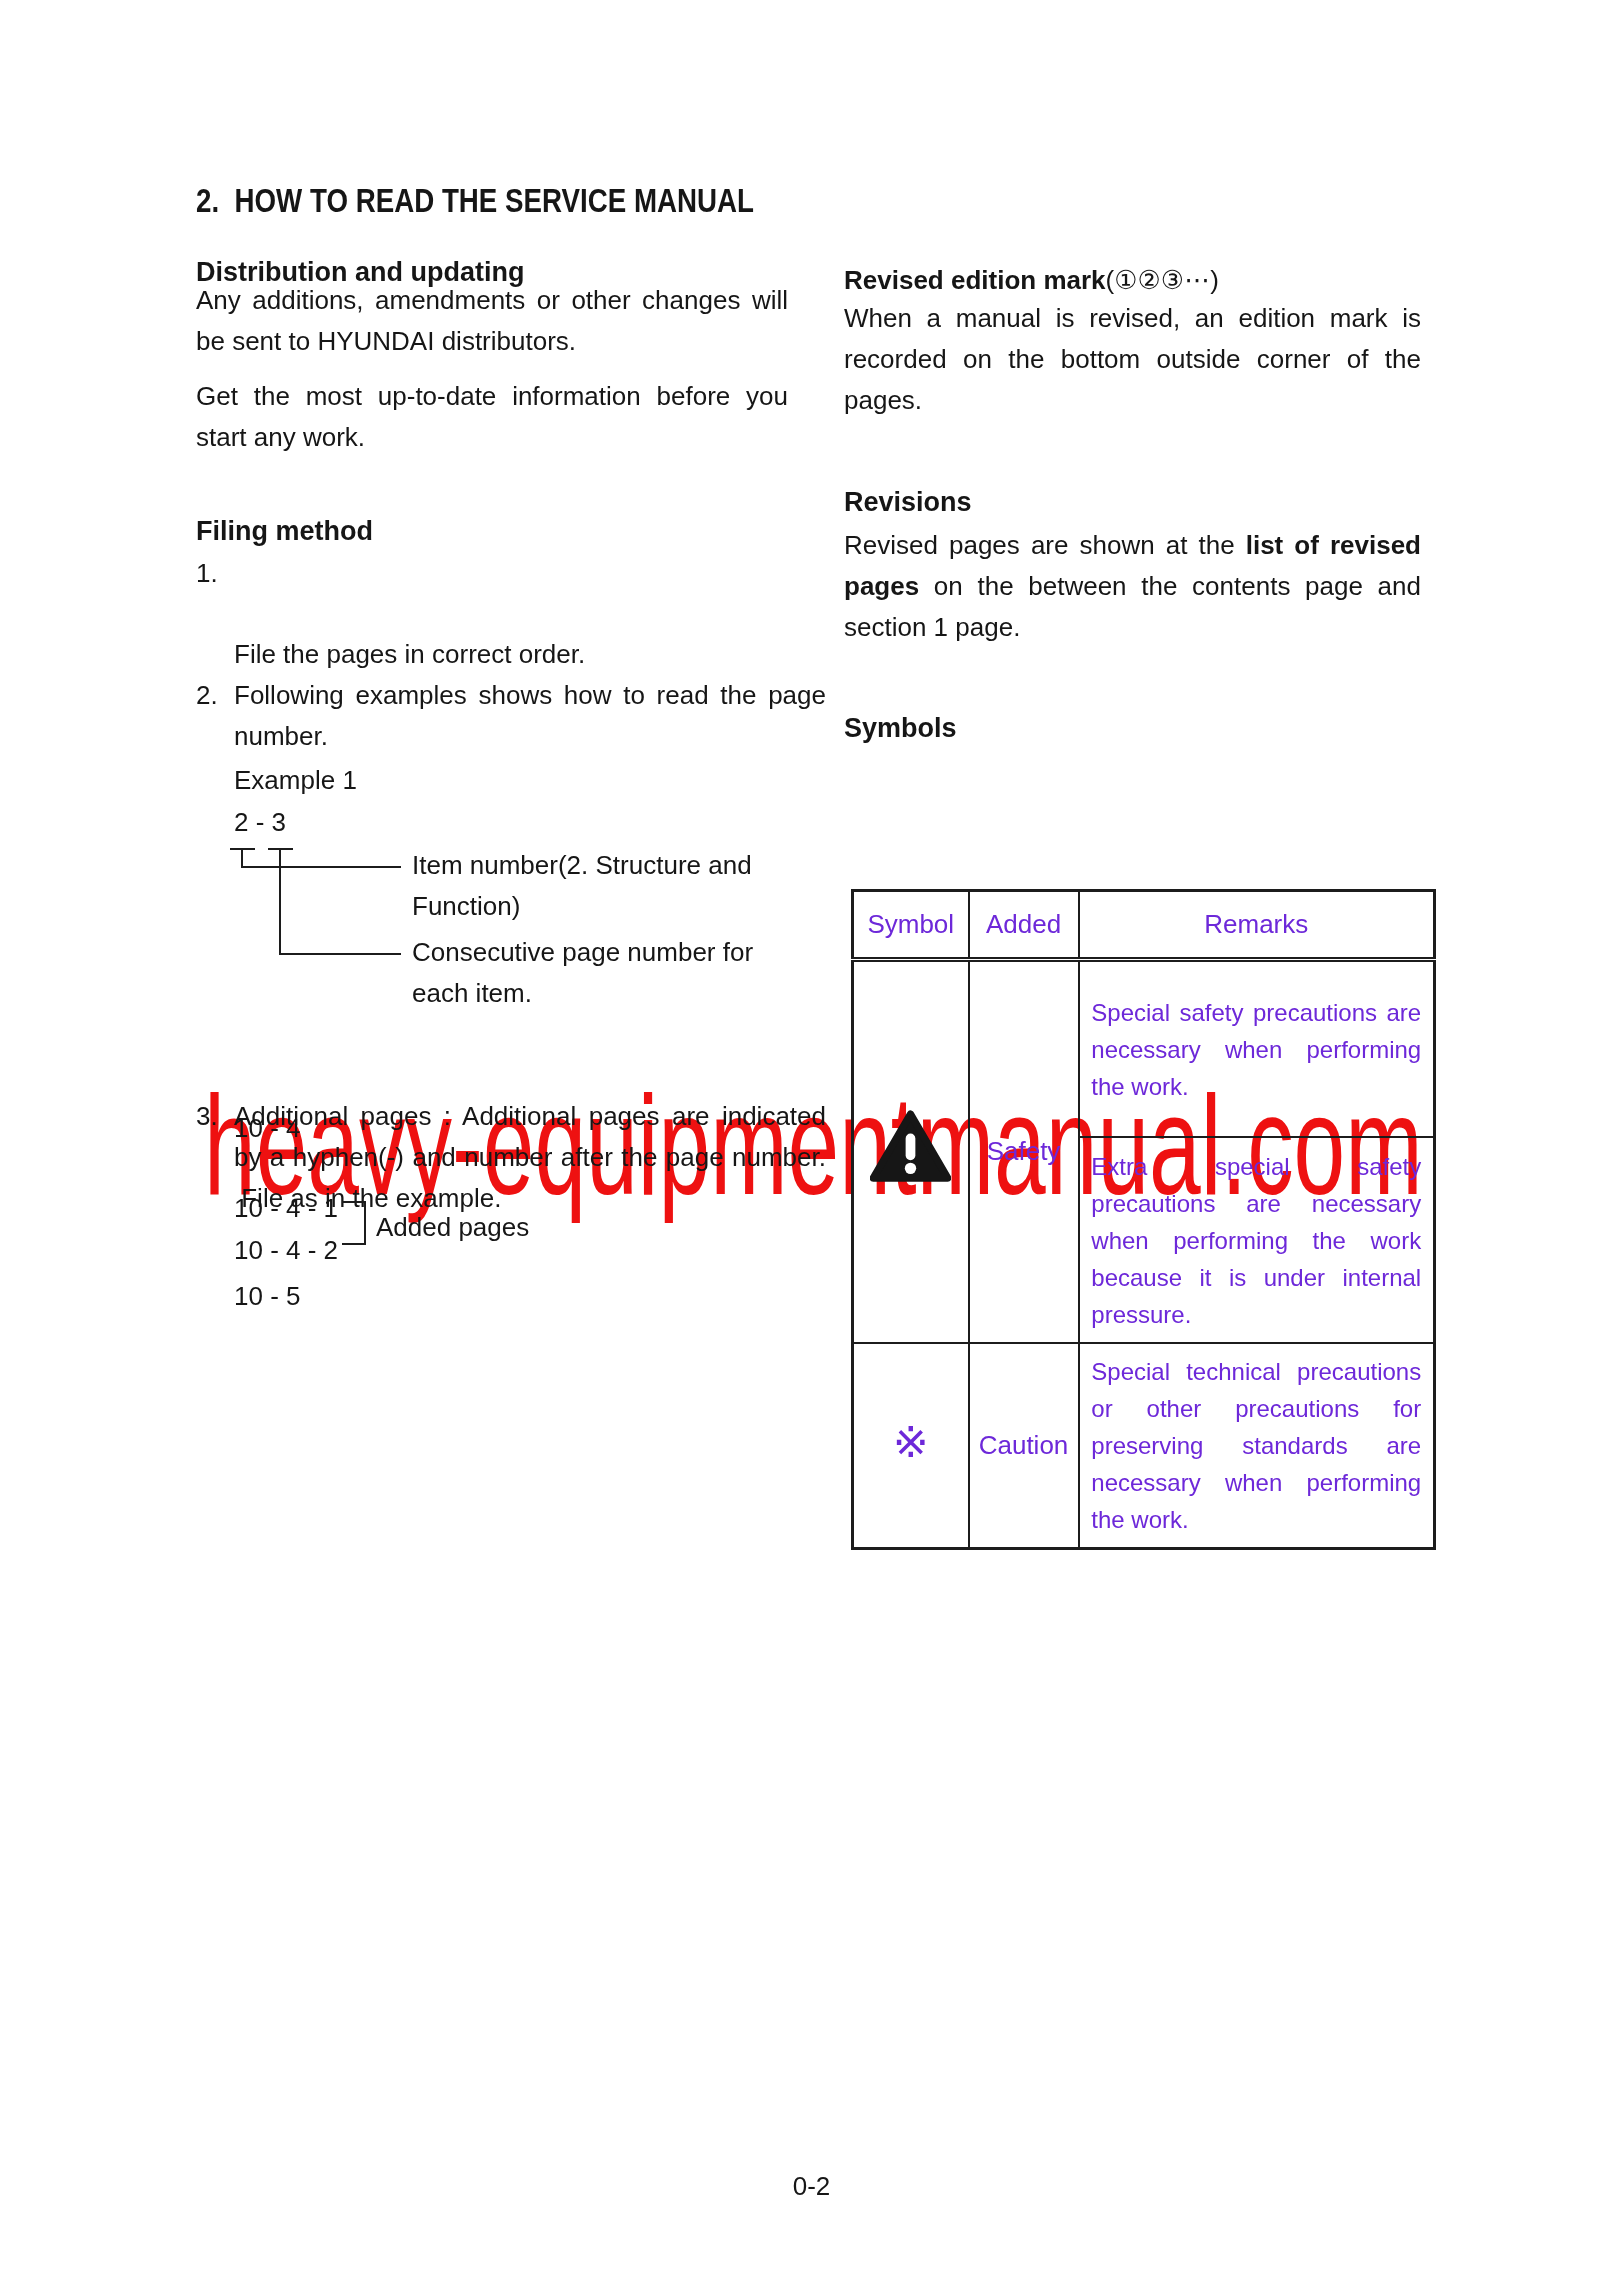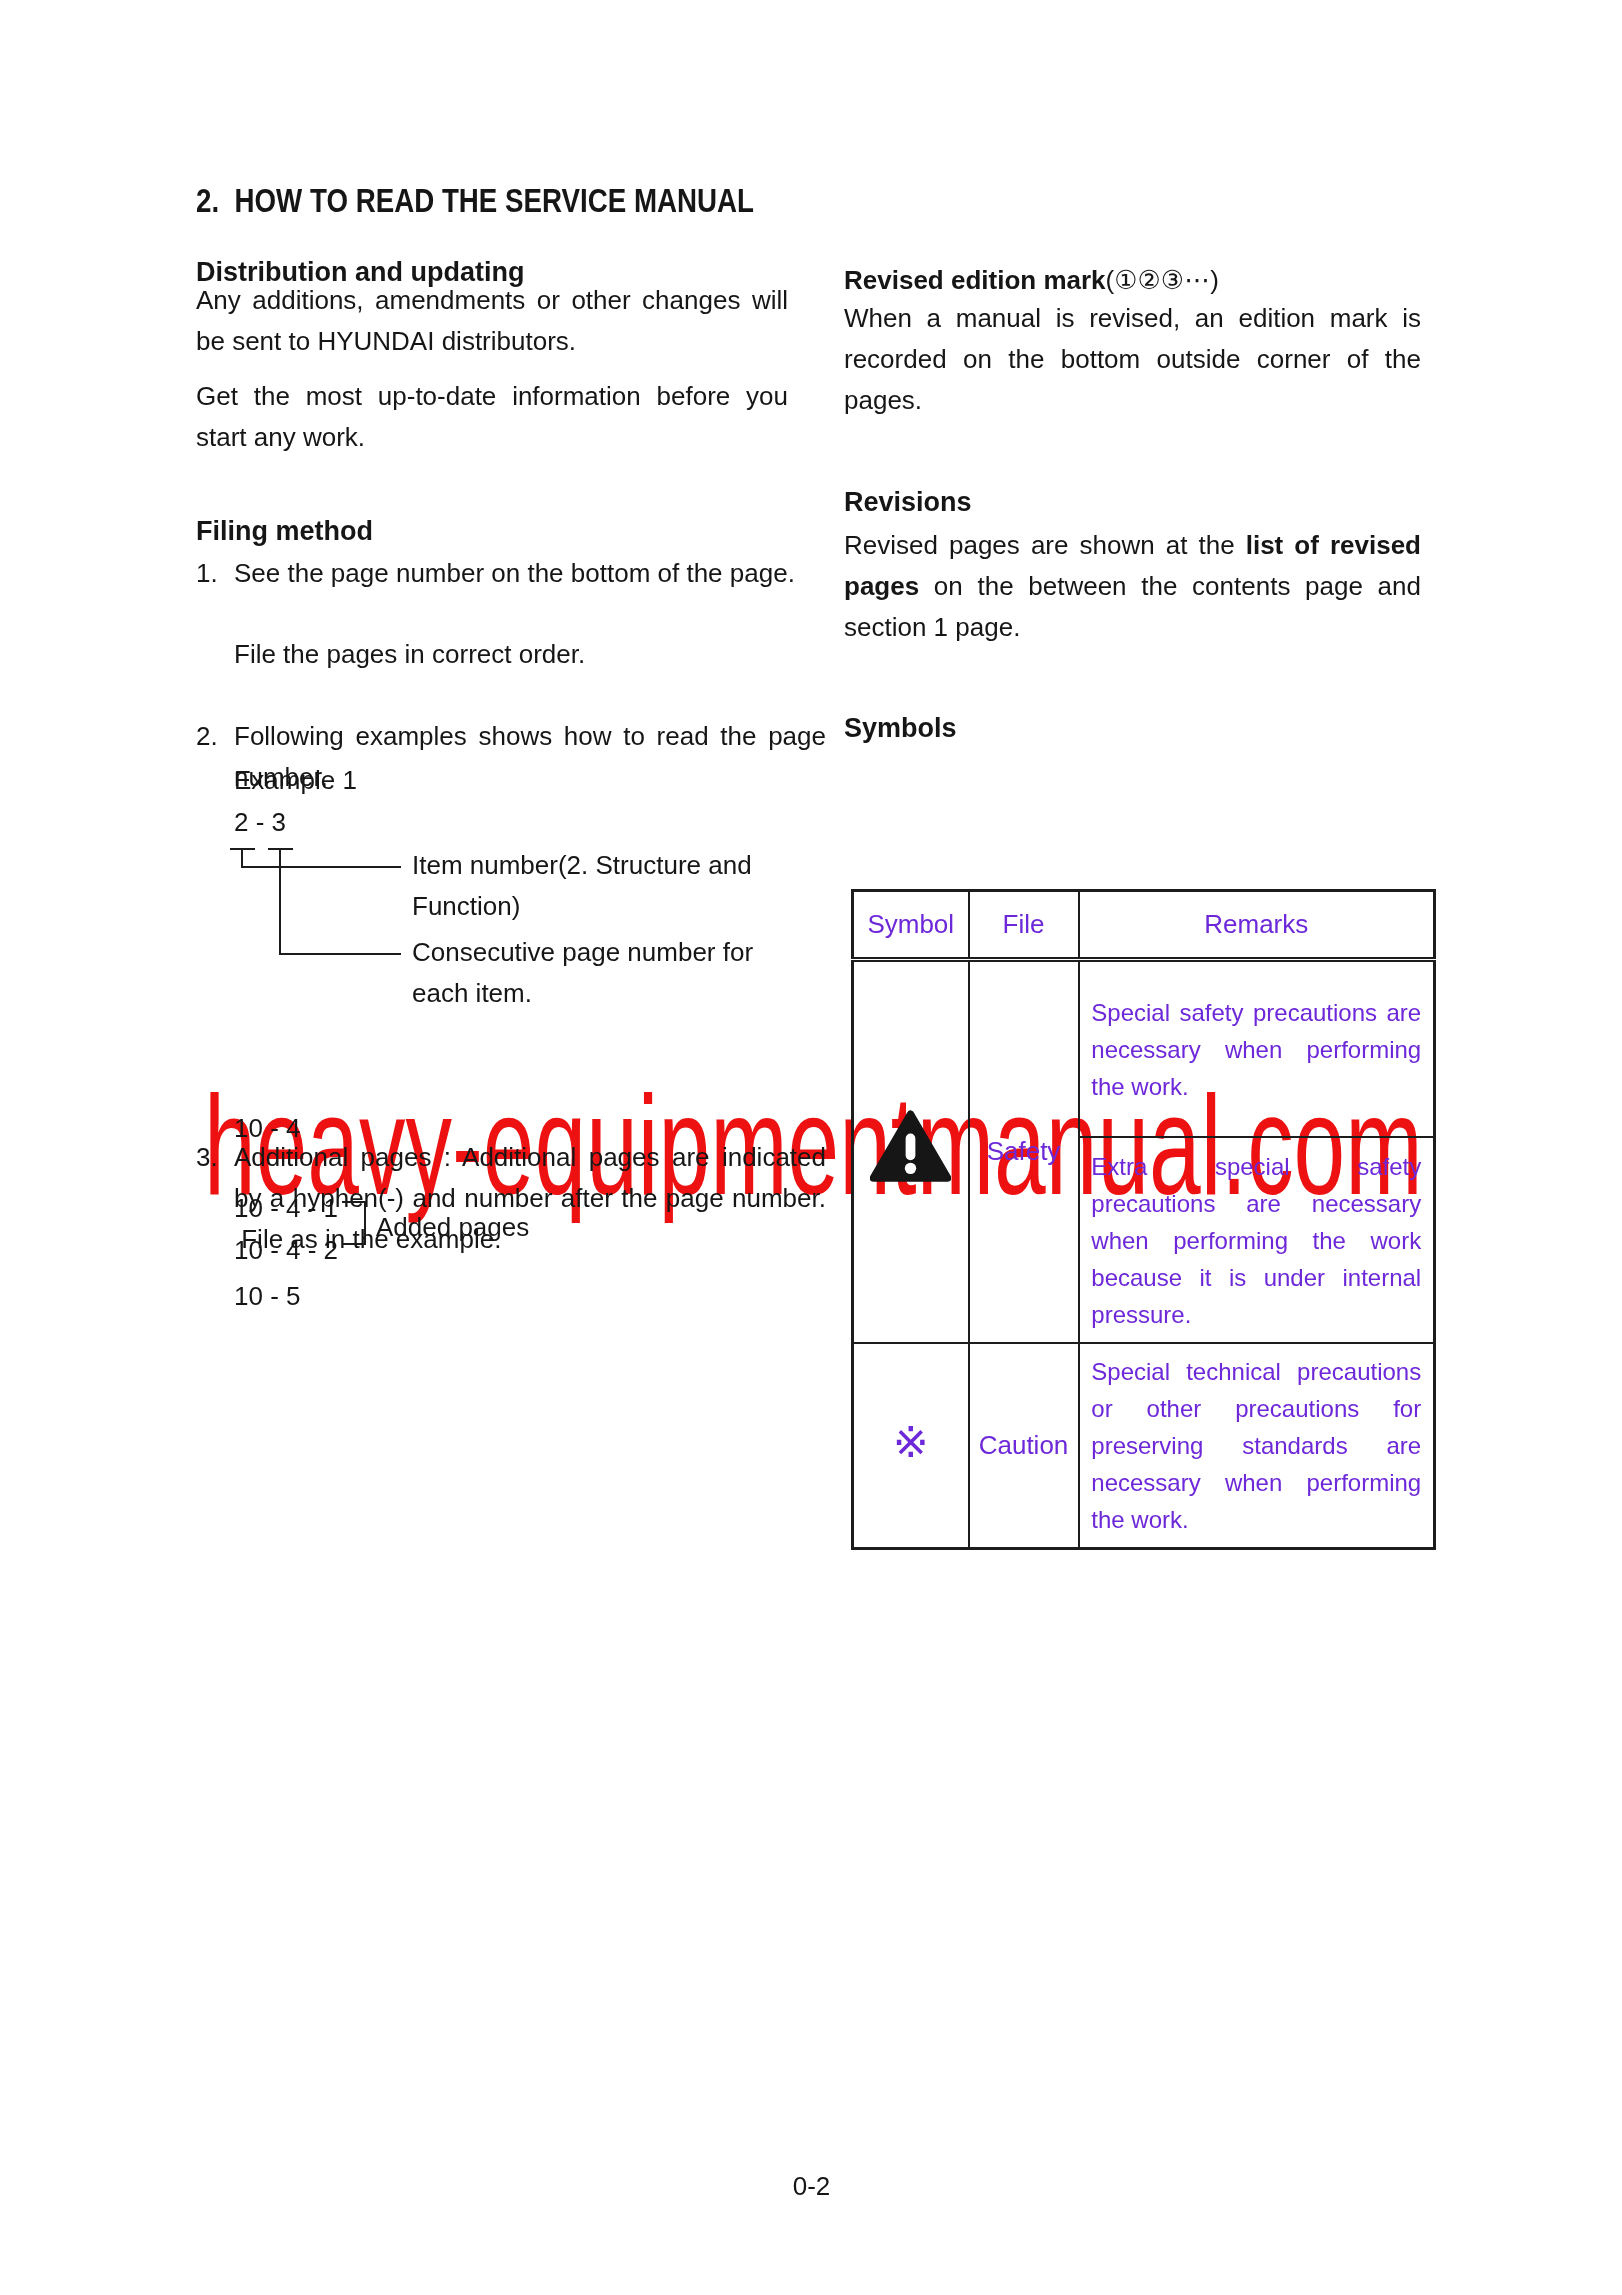--- a/index.html
+++ b/index.html
@@ -63,21 +63,20 @@
     <div class="abs h" style="left:196px;top:257px;text-align:center;">Distribution and updating</div>
 
     <div class="abs body just" style="left:196px;top:280px;width:592px;">Any additions, amendments or other changes will be sent to HYUNDAI distributors.</div>
 
     <div class="abs body just" style="left:196px;top:376px;width:592px;">Get the most up-to-date information before you start any work.</div>
 
     <div class="abs h" style="left:196px;top:516px;">Filing method</div>
 
     <div class="abs body just numitem" style="left:196px;top:553px;width:592px;">
       <span class="marker">1.</span>
-      <span>See the page number on the bottom of the page.</span>
     </div>
 
     <div class="abs body nowrap" style="left:234px;top:634px;">File the pages in correct order.</div>
 
     <div class="abs body just numitem" style="left:196px;top:675px;width:592px;">
       <span class="marker">2.</span>
       <span>Following examples shows how to read the page number.</span>
     </div>
 
     <div class="abs body nowrap" style="left:234px;top:760px;">Example 1</div>
@@ -127,21 +126,21 @@
 
     <table class="sym">
       <colgroup>
           <col style="width:116px">
           <col style="width:110px">
           <col style="width:356px">
         </colgroup>
       <tbody>
           <tr class="hdr">
         <td class="outerT outerL">Symbol</td>
-        <td class="outerT">File</td>
+        <td class="outerT">Added</td>
         <td class="outerT outerR">Remarks</td>
       </tr>
       <tr>
         <td class="outerL cent" rowspan="2">
           <svg viewBox="0 0 100 90" width="81" height="73">
             <path d="M50 5 L96 84 L4 84 Z" fill="#161616" stroke="#161616" stroke-width="9" stroke-linejoin="round"></path>
             <rect x="44" y="29" width="12" height="33" rx="6" fill="#ffffff"></rect>
             <circle cx="50" cy="72" r="7" fill="#ffffff"></circle>
           </svg>
         </td>

